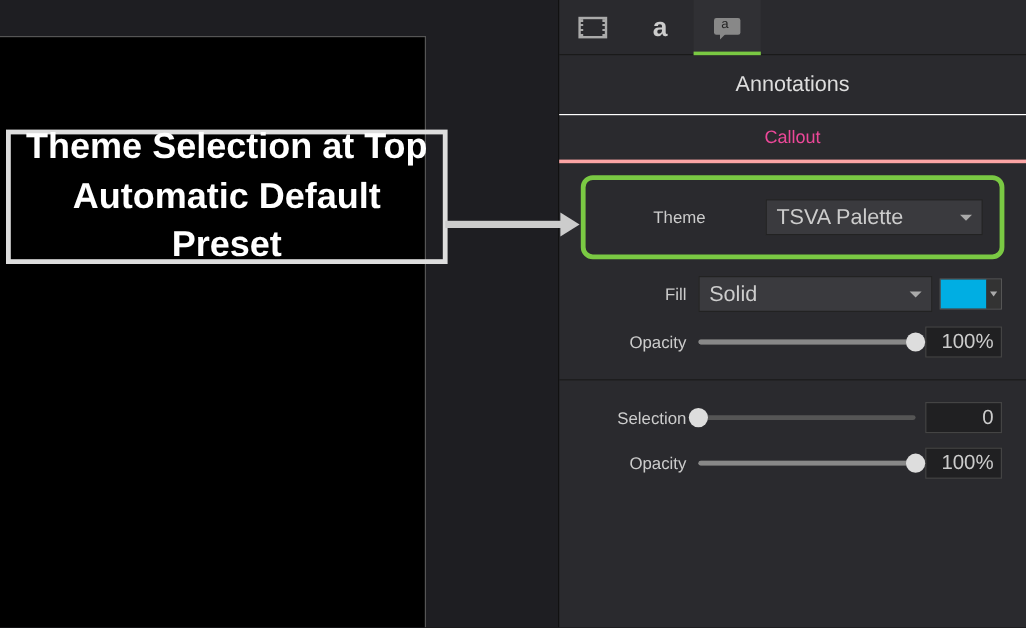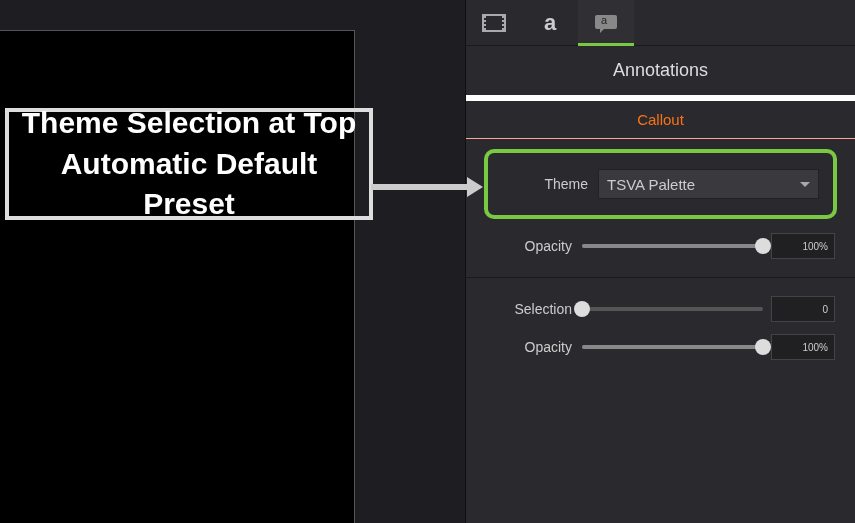--- a/index.html
+++ b/index.html
@@ -90,58 +90,58 @@
   .tab.active {
     border-bottom: 3px solid #7ac943;
     color: #ddd;
     background: #303034;
   }
   .section-title {
     text-align: center;
     color: #ddd;
     font-size: 18px;
     padding: 14px 0;
-    border-bottom: 6px solid #ffffff;
+    border-bottom: 1px solid #ffffff;
   }
   .subsection-title {
     text-align: center;
-    color: #f97316;
+    color: #ec4899;
     font-size: 15px;
     padding: 10px 0 10px;
-    border-bottom: 1px solid #fca5a5;
+    border-bottom: 3px solid #fca5a5;
   }
   .highlight-box {
     margin: 10px 18px 8px;
     border: 4px solid #7ac943;
     border-radius: 10px;
     padding: 16px 14px;
   }
   .row {
     display: flex;
     align-items: center;
     padding: 6px 20px;
   }
-  .highlight-box .row { padding: 0; }
+  .highlight-box .row { padding: 0; gap: 40px; }
   .label {
     color: #ccc;
     font-size: 14px;
     text-align: right;
     width: 96px;
     padding-right: 10px;
   }
   .dropdown {
     flex: 1;
     background: #3a3a3e;
     border: 1px solid #222;
     height: 30px;
     display: flex;
     align-items: center;
     padding: 0 8px;
     color: #ccc;
-    font-size: 15px;
+    font-size: 18px;
     position: relative;
     cursor: pointer;
   }
   .dropdown .caret {
     position: absolute;
     right: 8px;
     width: 0; height: 0;
     border-left: 5px solid transparent;
     border-right: 5px solid transparent;
     border-top: 5px solid #aaa;
@@ -212,21 +212,21 @@
     background: #ddd;
     border-radius: 50%;
     margin-left: -8px;
   }
   .value-box {
     width: 64px;
     height: 26px;
     background: #202022;
     border: 1px solid #444;
     color: #ccc;
-    font-size: 10px;
+    font-size: 17px;
     display: flex;
     align-items: center;
     justify-content: flex-end;
     padding: 0 6px;
     margin-left: 8px;
   }
   .divider {
     height: 1px;
     background: #1b1b1b;
     margin: 12px 0;
@@ -321,20 +321,31 @@
     <div class="row">
       <div class="label">Theme</div>
       <div class="dropdown">
         <span>TSVA Palette</span>
         <span class="caret"></span>
       </div>
     </div>
   </div>
 
 
+  <div class="row">
+    <div class="label">Fill</div>
+    <div class="dropdown">
+      <span>Solid</span>
+      <span class="caret"></span>
+    </div>
+    <div class="color-swatch">
+      <div class="color-fill" id="fill-color" style="background: rgb(0, 174, 227);"></div>
+      <div class="mini-caret"></div>
+    </div>
+  </div>
 
   <div class="row">
     <div class="label">Opacity</div>
     <div class="slider">
       <div class="fill" id="fill-op-fill" style="width: 100%;"></div>
       <div class="thumb" id="fill-op-thumb" style="left: 100%;"></div>
     </div>
     <div class="value-box">100%</div>
   </div>
 

